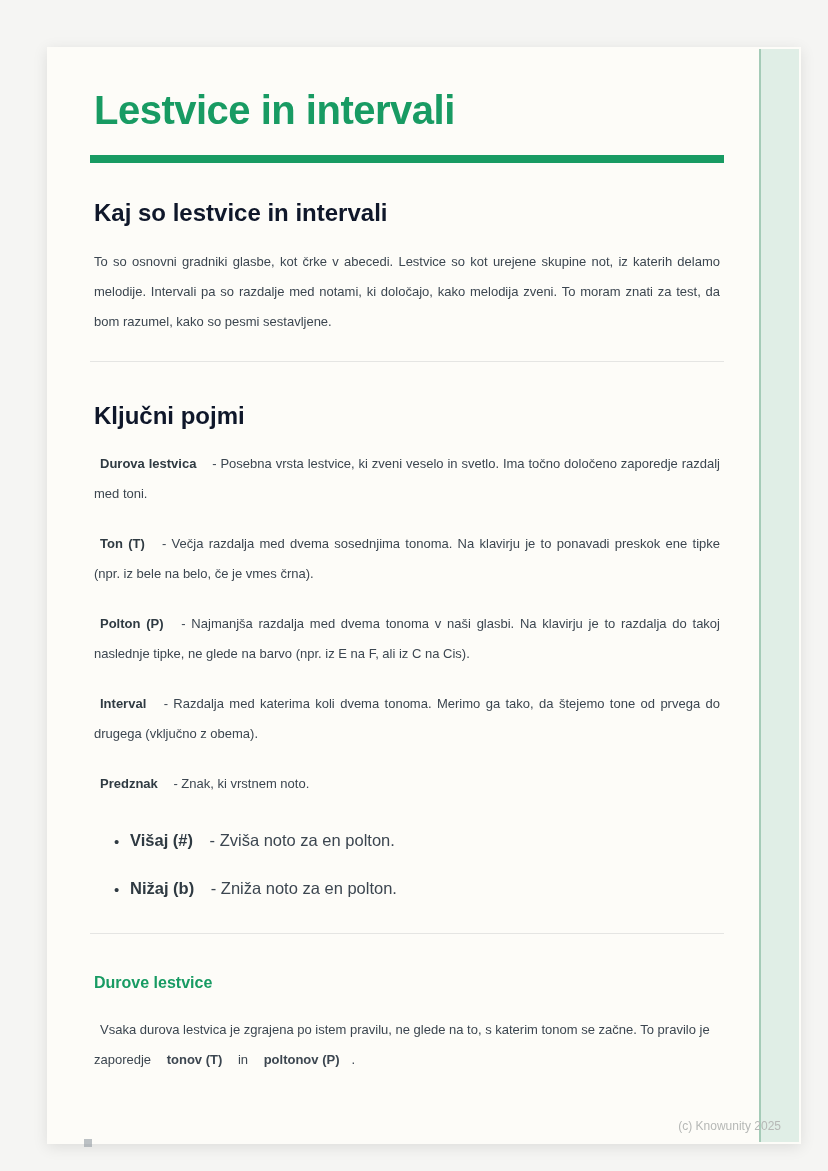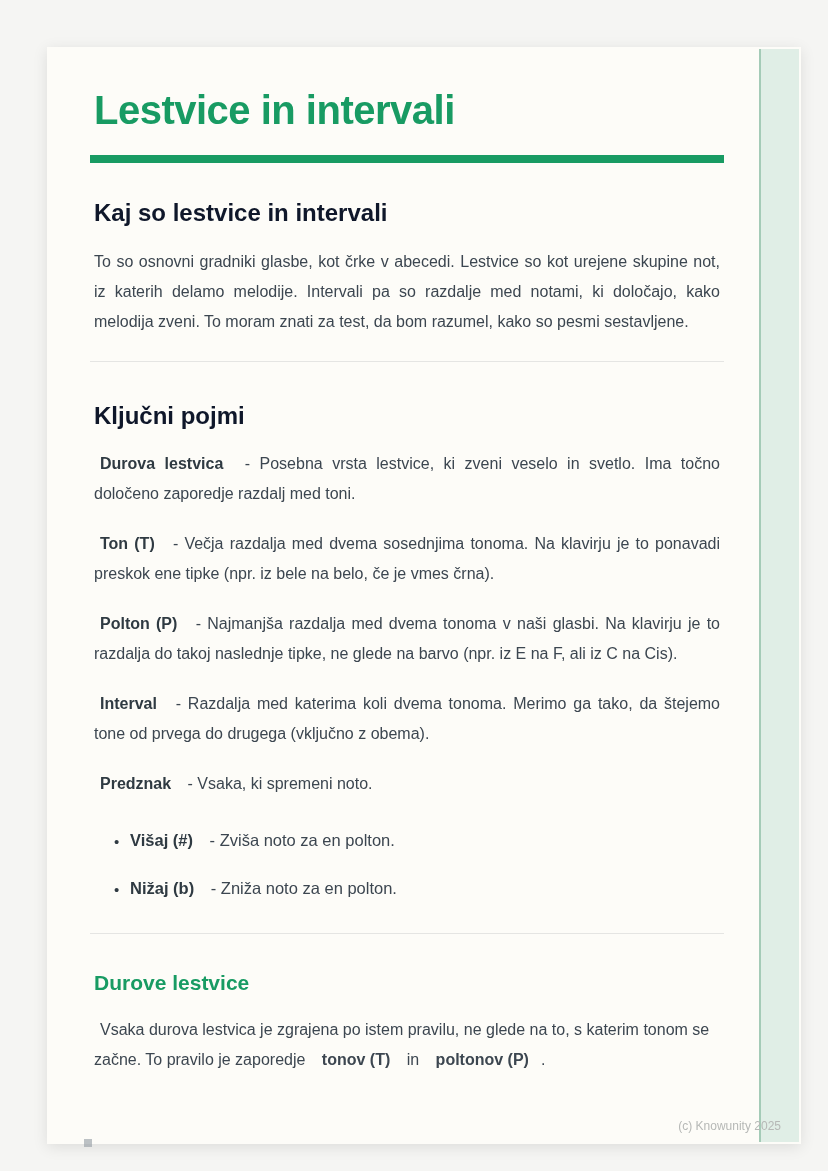--- a/index.html
+++ b/index.html
@@ -38,26 +38,26 @@
     background:#189b63; border:0;
   }
   h2.section-heading {
     margin-top:32px;
     font-size:24px; line-height:27px;
     font-weight:700; color:#0f172a;
   }
   h2.section-heading.after-divider { margin-top:28px; }
   h3.subsection-heading {
     margin-top:26px;
-    font-size:21px; line-height:22px;
+    font-size:16px; line-height:22px;
     font-weight:700; color:#189b63;
   }
   p.body-text {
     margin-top:13px;
-    font-size:16px; line-height:30px;
+    font-size:13px; line-height:30px;
     text-align:justify;
   }
   p.def { margin-top:12px; }
   p.def b, li b { color:#2f3a42; font-weight:700; }
   p.left-align { text-align:left; }
   hr.divider {
     margin-top:20px;
     border:0; border-top:1px solid #e5e5e3;
   }
   ul.bullet-list {
@@ -105,21 +105,21 @@
 
 
     <p class="body-text def"><b>Durova lestvica</b><span> - Posebna vrsta lestvice, ki zveni veselo in svetlo. Ima točno določeno zaporedje razdalj med toni.</span></p>
 
     <p class="body-text def"><b>Ton (T)</b><span> - Večja razdalja med dvema sosednjima tonoma. Na klavirju je to ponavadi preskok ene tipke (npr. iz bele na belo, če je vmes črna).</span></p>
 
     <p class="body-text def"><b>Polton (P)</b><span> - Najmanjša razdalja med dvema tonoma v naši glasbi. Na klavirju je to razdalja do takoj naslednje tipke, ne glede na barvo (npr. iz E na F, ali iz C na Cis).</span></p>
 
     <p class="body-text def"><b>Interval</b><span> - Razdalja med katerima koli dvema tonoma. Merimo ga tako, da štejemo tone od prvega do drugega (vključno z obema).</span></p>
 
-    <p class="body-text def"><b>Predznak</b><span> - Vsaka, ki spremeni noto.</span></p>
+    <p class="body-text def"><b>Predznak</b><span> - Znak, ki vrstnem noto.</span></p>
 
     <ul class="bullet-list">
       <li><span class="bullet-glyph">•</span><b>Višaj (#)</b><span> - Zviša noto za en polton.</span></li>
       <li><span class="bullet-glyph">•</span><b>Nižaj (b)</b><span> - Zniža noto za en polton.</span></li>
     </ul>
 
     <hr class="divider">
 
 
     <h3 class="subsection-heading">Durove lestvice</h3>

